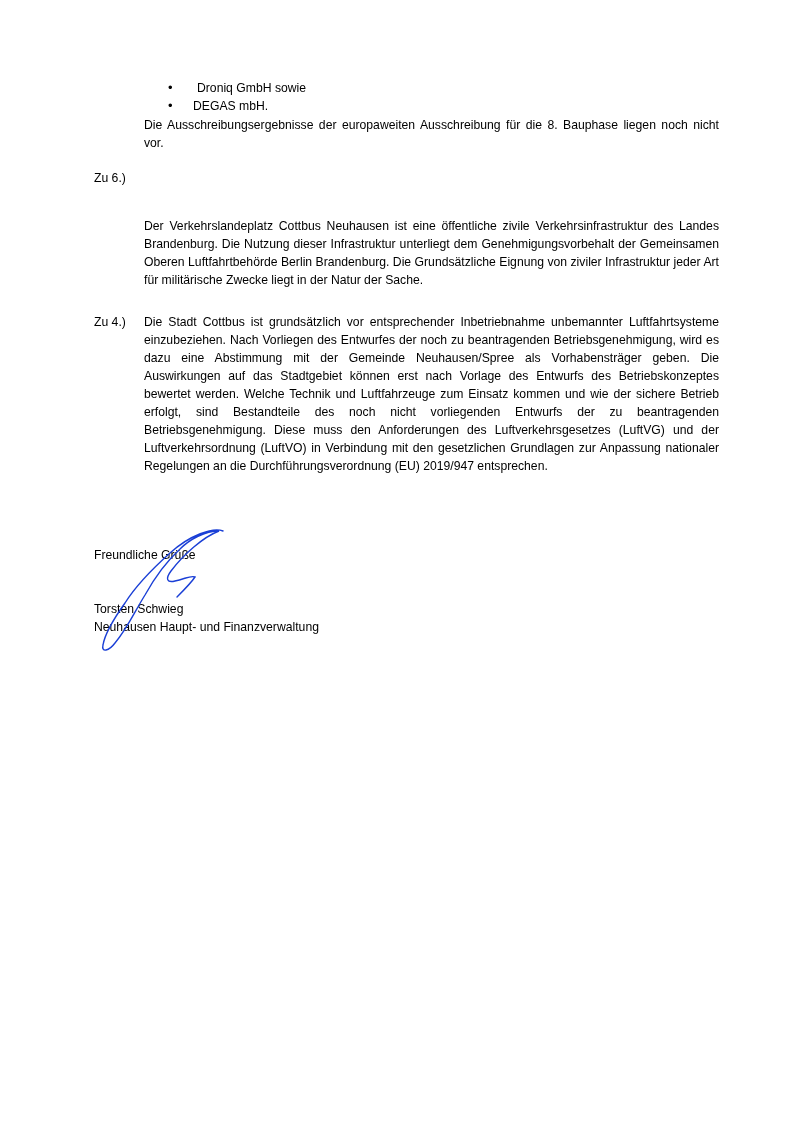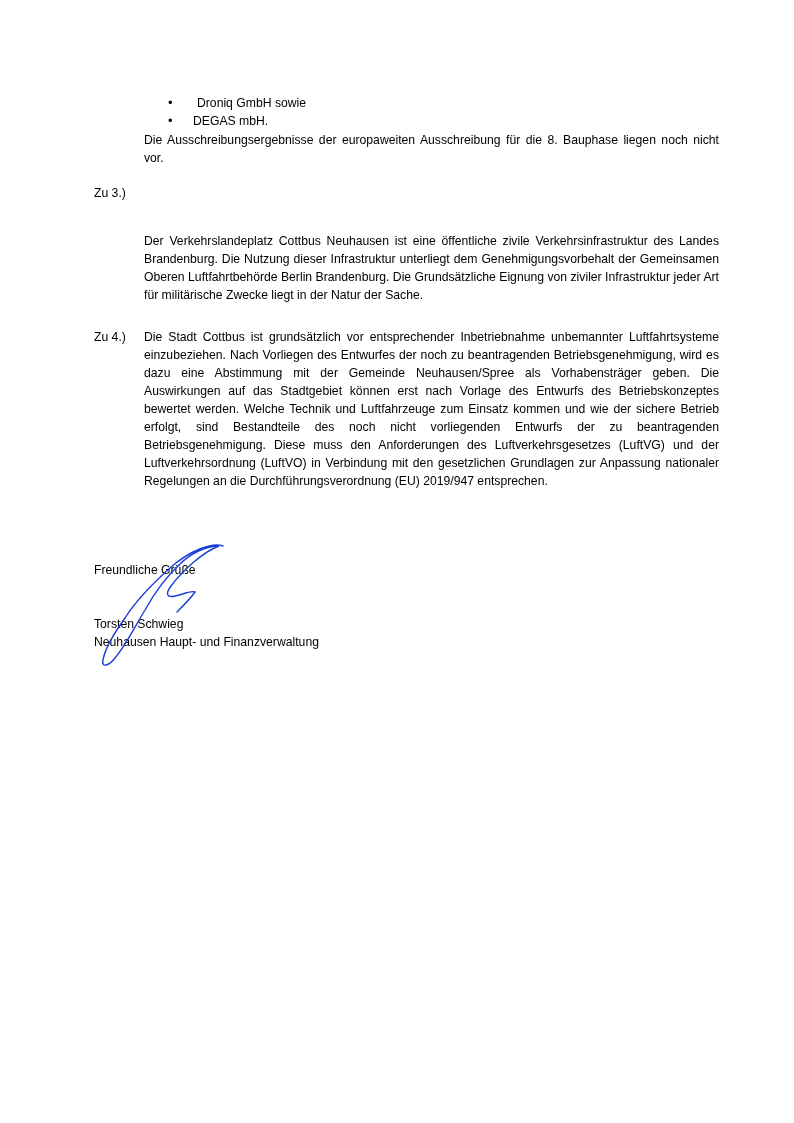--- a/index.html
+++ b/index.html
@@ -1,18 +1,18 @@
 <!DOCTYPE html>
 <html><head>
 <meta charset="utf-8">
 <style>
   html, body { margin: 0; padding: 0; background: #ffffff; }
   body { width: 794px; height: 1123px; position: relative; overflow: hidden;
          font-family: "Liberation Sans", sans-serif; color: #000; font-size: 12.2px; }
-  .page { position: absolute; left: 0; top: 15px; width: 794px; height: 1010px; background: #fff; }
+  .page { position: absolute; left: 0; top: 0; width: 794px; height: 1010px; background: #fff; }
   .bullets { position: absolute; left: 168px; top: 79px; margin: 0; padding: 0; list-style: none; }
   .bullets li { position: relative; height: 18px; line-height: 18px; padding-left: 25px; }
   .bullets li::before { content: "\2022"; position: absolute; left: 0; top: 0; font-size: 13px; }
   .bullets li:first-child { padding-left: 29px; }
   .para { position: absolute; left: 144px; width: 575px; line-height: 18px; text-align: justify; margin: 0; }
   .label { position: absolute; left: 94px; line-height: 18px; }
   .p-intro { top: 116px; }
   .p3 { top: 169px; margin-top: 48px; }
   .p4 { top: 313px; }
   .closing { position: absolute; left: 94px; line-height: 18px; }
@@ -26,21 +26,21 @@
 
 <div class="page">
 
   <ul class="bullets">
     <li>Droniq GmbH sowie</li>
     <li>DEGAS mbH.</li>
   </ul>
 
   <p class="para p-intro">Die Ausschreibungsergebnisse der europaweiten Ausschreibung für die 8. Bauphase liegen noch nicht vor.</p>
 
-  <span class="label" style="top:169px">Zu 3.)</span>
+  <span class="label" style="top:169px">Zu 6.)</span>
   <div class="para p3">
     <p style="margin:0">Der Verkehrslandeplatz Cottbus Neuhausen ist eine öffentliche zivile Verkehrsinfrastruktur des Landes Brandenburg. Die Nutzung dieser Infrastruktur unterliegt dem Genehmigungsvorbehalt der Gemeinsamen Oberen Luftfahrtbehörde Berlin Brandenburg. Die Grundsätzliche Eignung von ziviler Infrastruktur jeder Art für militärische Zwecke liegt in der Natur der Sache.</p>
   </div>
 
   <span class="label" style="top:313px">Zu 4.)</span>
   <div class="para p4">
     <p style="margin:0">Die Stadt Cottbus ist grundsätzlich vor entsprechender Inbetriebnahme unbemannter Luftfahrtsysteme einzubeziehen. Nach Vorliegen des Entwurfes der noch zu beantragenden Betriebsgenehmigung, wird es dazu eine Abstimmung mit der Gemeinde Neuhausen/Spree als Vorhabensträger geben. Die Auswirkungen auf das Stadtgebiet können erst nach Vorlage des Entwurfs des Betriebskonzeptes bewertet werden. Welche Technik und Luftfahrzeuge zum Einsatz kommen und wie der sichere Betrieb erfolgt, sind Bestandteile des noch nicht vorliegenden Entwurfs der zu beantragenden Betriebsgenehmigung. Diese muss den Anforderungen des Luftverkehrsgesetzes (LuftVG) und der Luftverkehrsordnung (LuftVO) in Verbindung mit den gesetzlichen Grundlagen zur Anpassung nationaler Regelungen an die Durchführungsverordnung (EU) 2019/947 entsprechen.</p>
   </div>
 
   <span class="closing greet">Freundliche Grüße</span>

